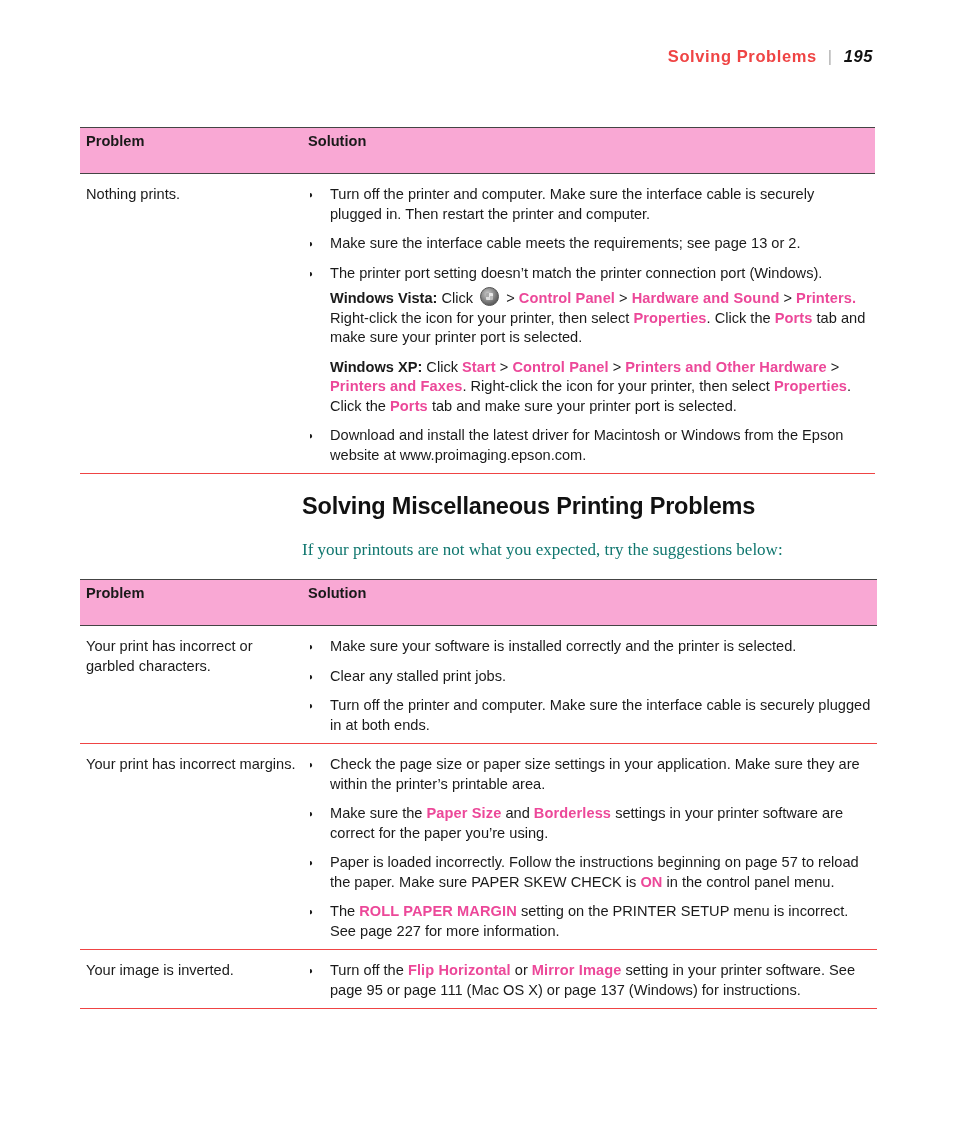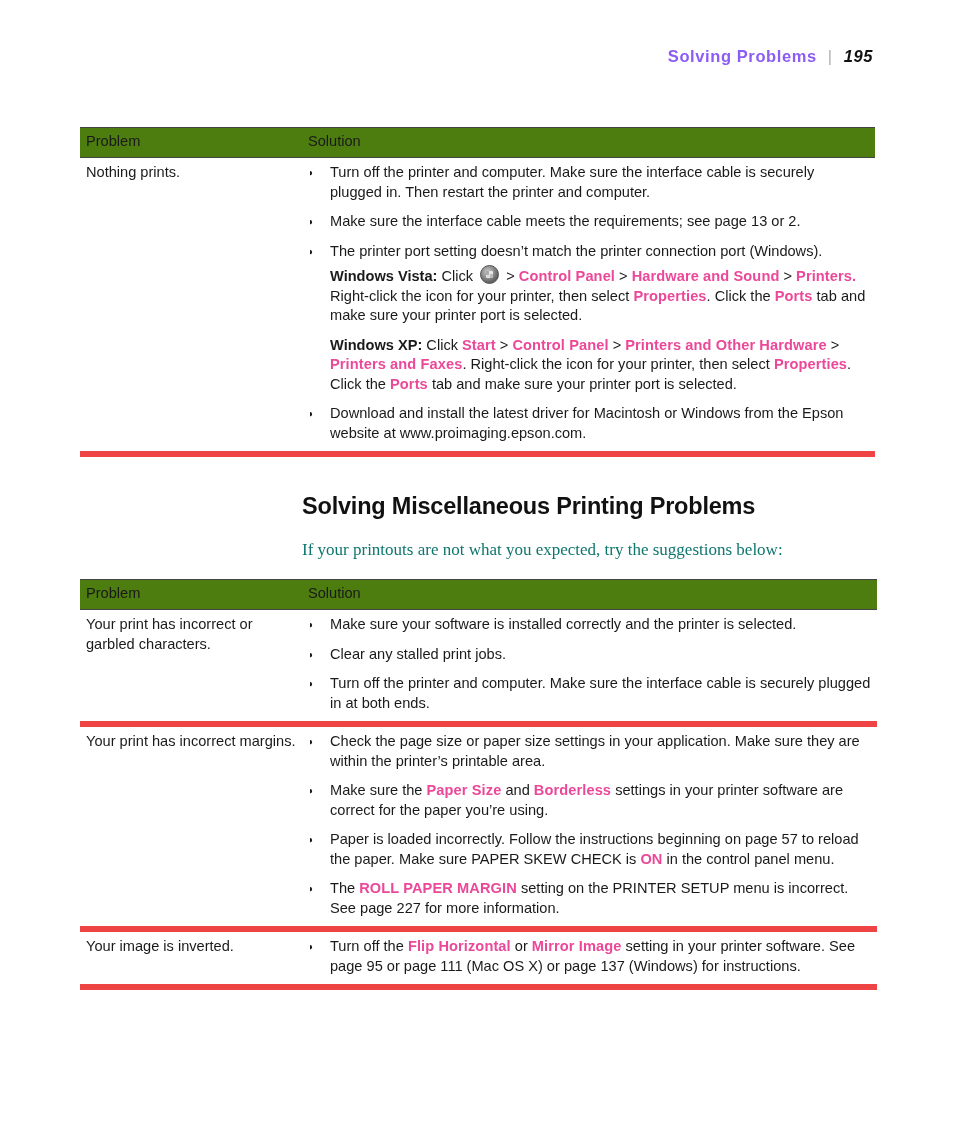--- a/index.html
+++ b/index.html
@@ -1,27 +1,27 @@
 <!DOCTYPE html>
 <html><head>
 <meta charset="utf-8">
 <style>
   html, body { margin: 0; padding: 0; background: #ffffff; }
   body { width: 954px; height: 1145px; position: relative; overflow: hidden;
          font-family: "Liberation Sans", "DejaVu Sans", sans-serif; color: #1a1a1a; }
   .running-head { position: absolute; top: 47px; right: 81px; font-size: 16.5px; font-weight: bold;
                   letter-spacing: 0.6px; display: flex; align-items: center; }
-  .running-head .section { color: #8b5cf6; }
+  .running-head .section { color: #ef4444; }
   .running-head .sep { color: #b0b0b0; font-weight: normal; margin: 0 11px; }
   .running-head .page { color: #111; font-style: italic; }
 
   table.ps { position: absolute; left: 80px; border-collapse: collapse; font-size: 14.6px; line-height: 19.5px; }
-  table.ps th { background: #4d7c0f; text-align: left; font-weight: normal; padding: 4px 6px 5px 6px;
+  table.ps th { background: #f9a8d4; text-align: left; font-weight: bold; padding: 4px 6px 21px 6px;
                 border-top: 1px solid #444; border-bottom: 1px solid #444; height: 20px; }
-  table.ps td { vertical-align: top; padding: 5px 6px 8px 6px; border-bottom: 6px solid #ef4444; }
+  table.ps td { vertical-align: top; padding: 11px 6px 8px 6px; border-bottom: 1px solid #ef4444; }
   table.ps td.prob { width: 210px; }
   table.ps td.sol { padding-left: 6px; }
   .item { display: flex; margin-bottom: 10px; }
   .item:last-child { margin-bottom: 0; }
   .bullet { width: 22px; flex: 0 0 22px; font-size: 10px; line-height: 19.5px; }
   .item .txt { flex: 1; }
   .sub { margin-left: 22px; margin-top: 4px; margin-bottom: 10px; }
   .sub:last-child { margin-bottom: 0; }
   b.kw { font-weight: bold; text-align: right; }
   span.ui { font-weight: bold; color: #ec4899; letter-spacing: 0.1px; }

